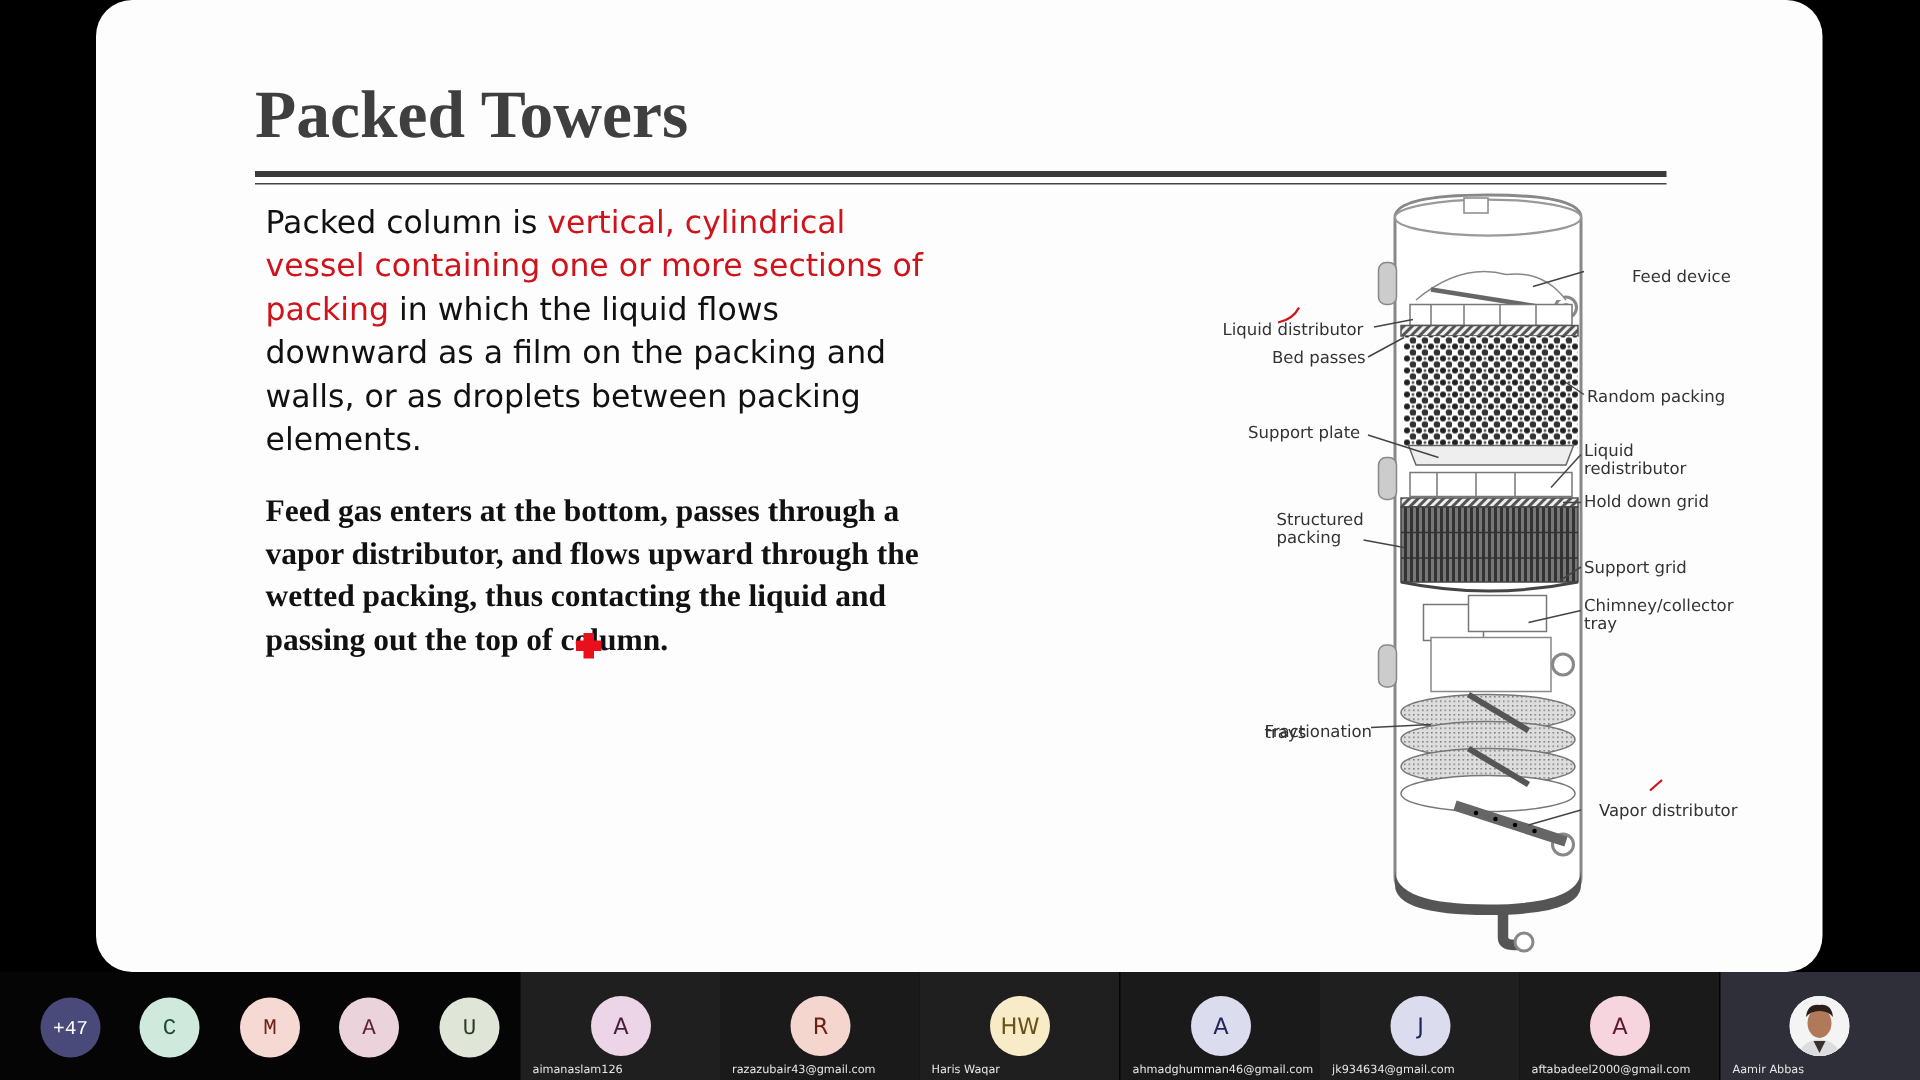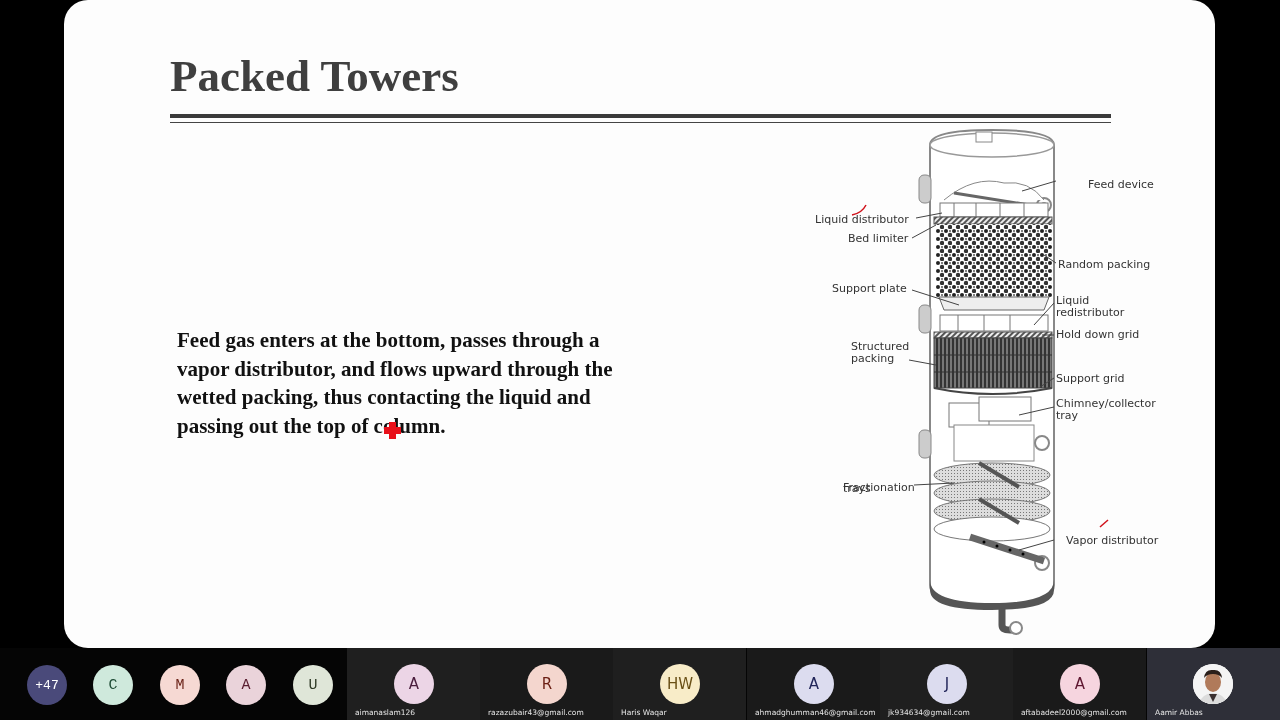--- a/index.html
+++ b/index.html
@@ -73,20 +73,23 @@
   }
 </style>
 </head>
 <body>
 
 <div class="slide">
   <div class="slide-title">Packed Towers</div>
   <div class="rule-thick"></div>
   <div class="rule-thin"></div>
 
+  <div class="para1">
+    <span>Packed column is </span><span class="hl">vertical, cylindrical vessel containing one or more sections of packing</span><span> in which the liquid flows downward as a film on the packing and walls, or as droplets between packing elements.</span>
+  </div>
 
   <div class="para2">Feed gas enters at the bottom, passes through a vapor distributor, and flows upward through the wetted packing, thus contacting the liquid and passing out the top of column.</div>
 
   <div class="cursor-cross"></div>
 
   <div class="diagram">
     <svg width="370" height="515" viewBox="0 0 370 515">
       <defs>
         <pattern id="dots" width="8" height="8" patternUnits="userSpaceOnUse">
           <rect width="8" height="8" fill="#fff"></rect>
@@ -181,21 +184,21 @@
       <line x1="290" y1="200" x2="310" y2="178" stroke="#444"></line>
       <line x1="298" y1="210" x2="310" y2="210" stroke="#444"></line>
       <line x1="165" y1="235" x2="192" y2="240" stroke="#444"></line>
       <line x1="296" y1="262" x2="310" y2="253" stroke="#444"></line>
       <line x1="275" y1="290" x2="310" y2="282" stroke="#444"></line>
       <line x1="170" y1="360" x2="210" y2="358" stroke="#444"></line>
       <line x1="275" y1="425" x2="310" y2="415" stroke="#444"></line>
     </svg>
     <span class="lbl" style="left:316px;top:54px;margin-left:28px;">Feed device</span>
     <span class="lbl" style="left:71px;top:89px;">Liquid distributor</span>
-    <span class="lbl" style="left:104px;top:108px;">Bed limiter</span>
+    <span class="lbl" style="left:104px;top:108px;">Bed passes</span>
     <span class="lbl" style="left:314px;top:134px;">Random packing</span>
     <span class="lbl" style="left:88px;top:158px;">Support plate</span>
     <span class="lbl" style="left:312px;top:170px;">Liquid</span>
     <span class="lbl" style="left:312px;top:182px;">redistributor</span>
     <span class="lbl" style="left:312px;top:204px;">Hold down grid</span>
     <span class="lbl" style="left:107px;top:216px;">Structured</span>
     <span class="lbl" style="left:107px;top:228px;">packing</span>
     <span class="lbl" style="left:312px;top:248px;">Support grid</span>
     <span class="lbl" style="left:312px;top:273px;">Chimney/collector</span>
     <span class="lbl" style="left:312px;top:285px;">tray</span>

